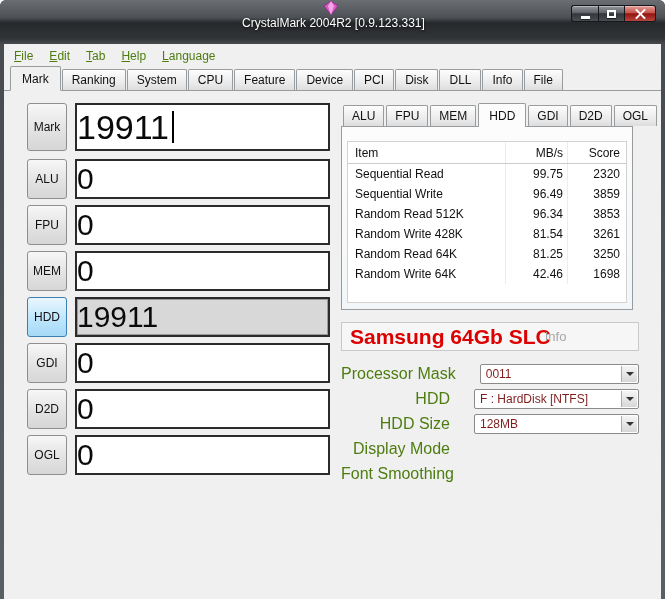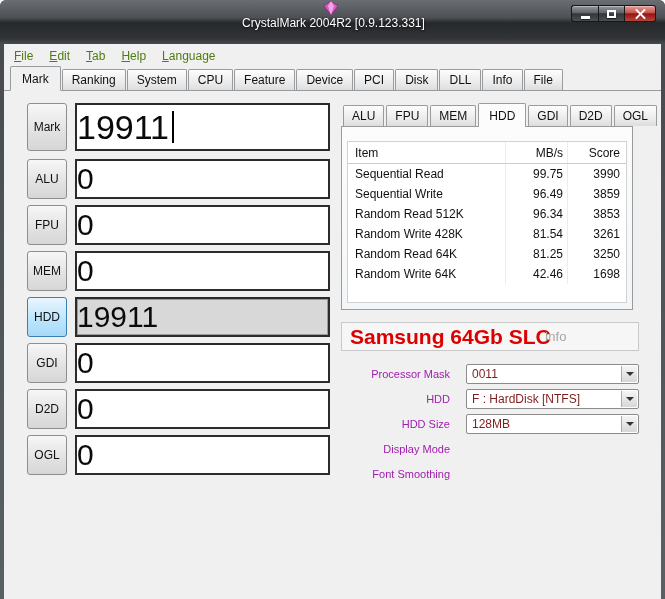--- a/index.html
+++ b/index.html
@@ -109,21 +109,21 @@
   .device-box {
     margin-top: 12px; height: 29px; width: 298px;
     border: 1px solid #c9c9c9; background: #f6f6f6;
     display: flex; align-items: center; padding-left: 8px;
   }
   .device-name { color: #dd0000; font-weight: bold; font-size: 21px; white-space: nowrap; }
   .skip-text { color: #a6a6a6; font-size: 13px; margin-left: -6px; }
   
   .form { margin-top: 13px; }
   .form-row { display: flex; align-items: center; height: 20px; margin-bottom: 5px; }
-  .f-label { flex: 0 0 109px; text-align: right; font-size: 11px; color: #a21caf; margin-right: 16px; white-space: nowrap; }
+  .f-label { flex: 0 0 109px; text-align: right; font-size: 16px; color: #4d7c0f; margin-right: 24px; white-space: nowrap; }
   .combo {
     width: 174px; height: 20px; background: #fff; border: 1px solid #8b8b8b; border-radius: 2px;
     position: relative; display: flex; align-items: center; padding-left: 5px;
     font-size: 12px; color: #7f1d1d;
   }
   .combo-val { white-space: nowrap; overflow: hidden; }
   .combo-btn {
     position: absolute; right: 1px; top: 1px; bottom: 1px; width: 16px;
     background: linear-gradient(180deg,#f5f5f5,#d7d7d7);
     border-left: 1px solid #ababab; border-radius: 0 1px 1px 0;
@@ -248,21 +248,21 @@
         <div class="tab-page">
           <div class="result-table">
             <div class="t-row t-head">
               <span class="c-item">Item</span>
               <span class="c-mbs">MB/s</span>
               <span class="c-score">Score</span>
             </div>
             <div class="t-row">
               <span class="c-item">Sequential Read</span>
               <span class="c-mbs">99.75</span>
-              <span class="c-score">3990</span>
+              <span class="c-score">2320</span>
             </div>
             <div class="t-row">
               <span class="c-item">Sequential Write</span>
               <span class="c-mbs">96.49</span>
               <span class="c-score">3859</span>
             </div>
             <div class="t-row">
               <span class="c-item">Random Read 512K</span>
               <span class="c-mbs">96.34</span>
               <span class="c-score">3853</span>

